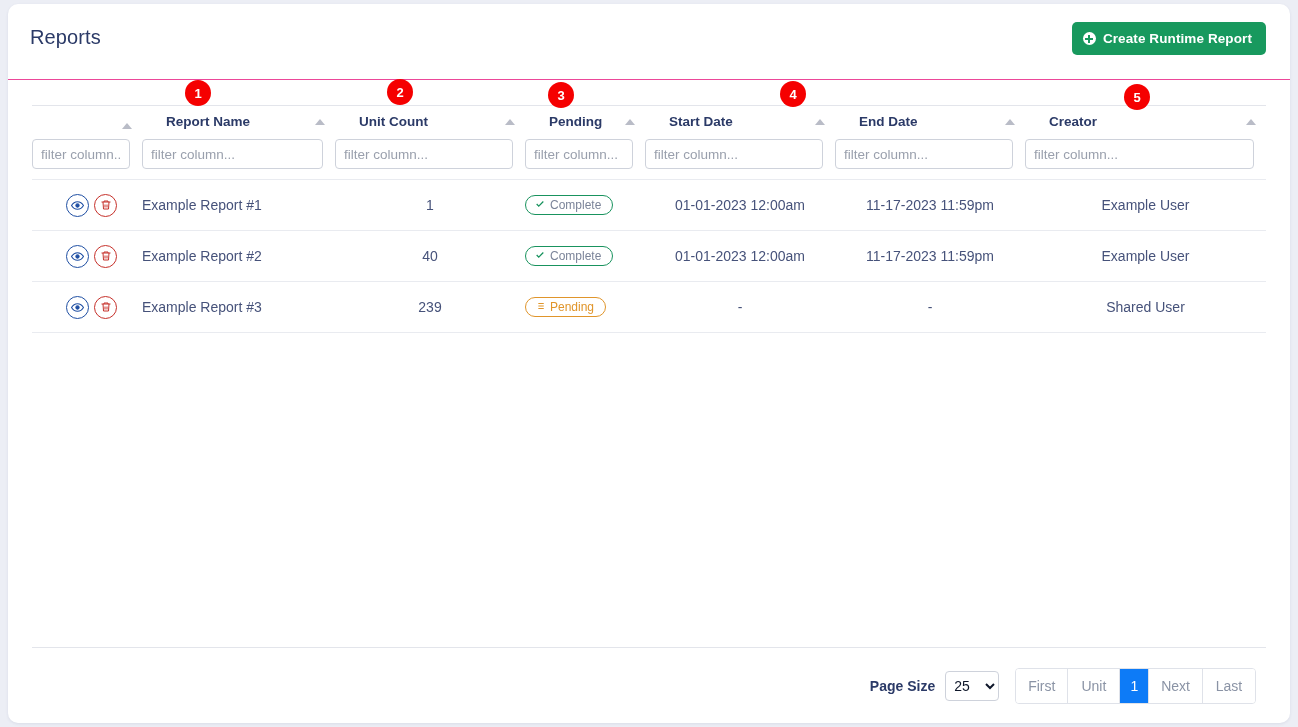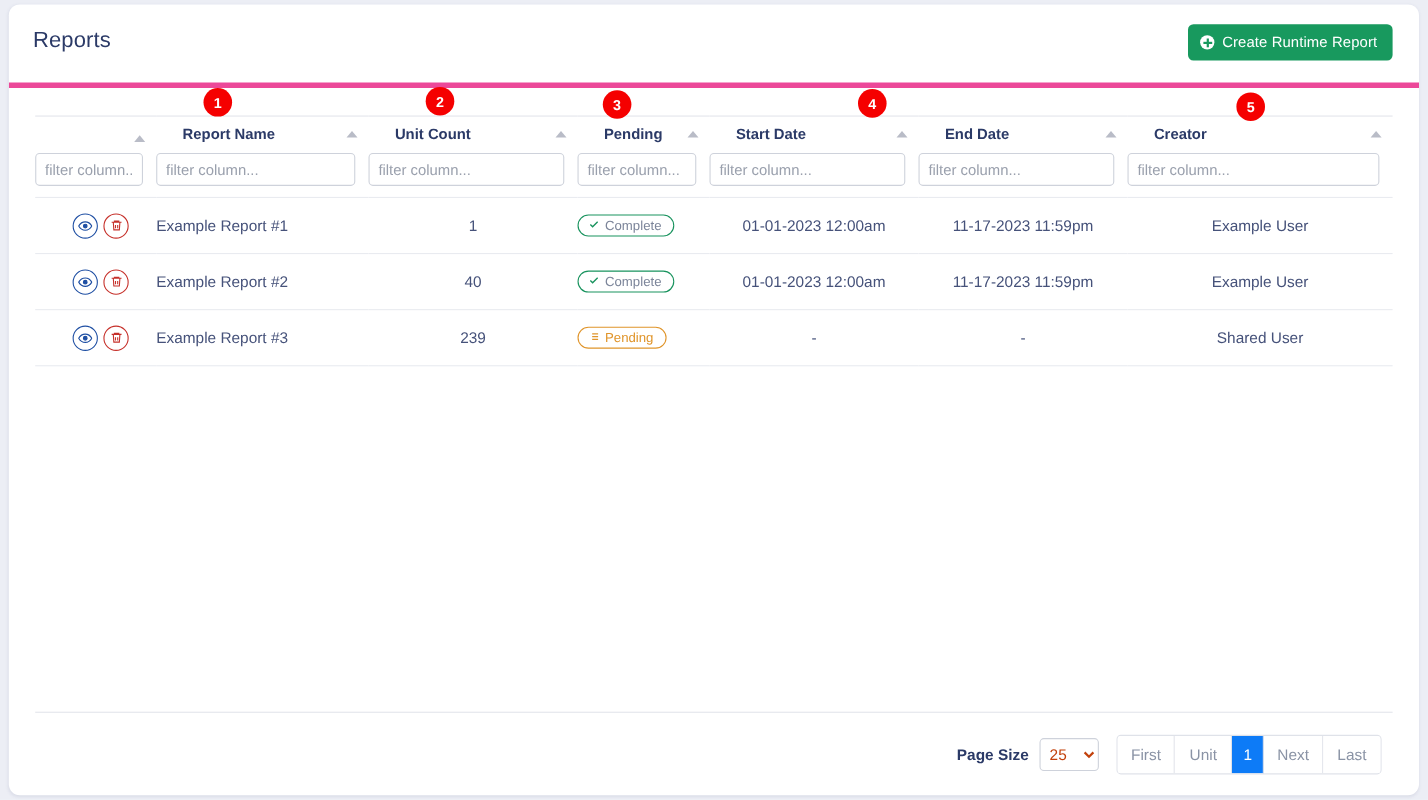--- a/index.html
+++ b/index.html
@@ -17,42 +17,42 @@
     background: #ffffff;
     border-radius: 10px;
     box-shadow: 0 1px 3px rgba(60,64,120,0.10);
     overflow: hidden;
   }
 
   
   .titlebar {
     position: relative;
     height: 76px;
-    border-bottom: 5px solid #ec4899;
+    border-bottom: 1px solid #ec4899;
     display: flex;
     align-items: center;
   }
   .page-title {
     position: absolute;
     left: 22px; top: 22px;
     font-size: 20px;
     font-weight: 400;
     color: #2b3a67;
     letter-spacing: 0.1px;
   }
   .create-btn {
     position: absolute;
     right: 24px; top: 18px;
     height: 33px;
     background: #18995e;
     border: none;
     border-radius: 5px;
     color: #fff;
     font-size: 13.5px;
-    font-weight: normal;
+    font-weight: bold;
     font-family: "Liberation Sans", sans-serif;
     padding: 0 14px 0 11px;
     display: flex;
     align-items: center;
     gap: 7px;
     cursor: pointer;
     letter-spacing: 0.1px;
   }
   .plus-circle {
     width: 13px; height: 13px;
@@ -194,21 +194,21 @@
     font-weight: bold;
     color: #2b3a67;
     margin-right: 10px;
   }
   .page-size-select {
     height: 30px;
     min-width: 50px;
     border: 1px solid #ced2db;
     border-radius: 4px;
     font-size: 14px;
-    color: #c2410c;
+    color: #0f172a;
     font-family: "Liberation Sans", sans-serif;
     background: #fff;
     padding: 0 4px;
     margin-right: 16px;
     cursor: pointer;
   }
   .pager {
     display: flex;
     border: 1px solid #dfe2e9;
     border-radius: 4px;

